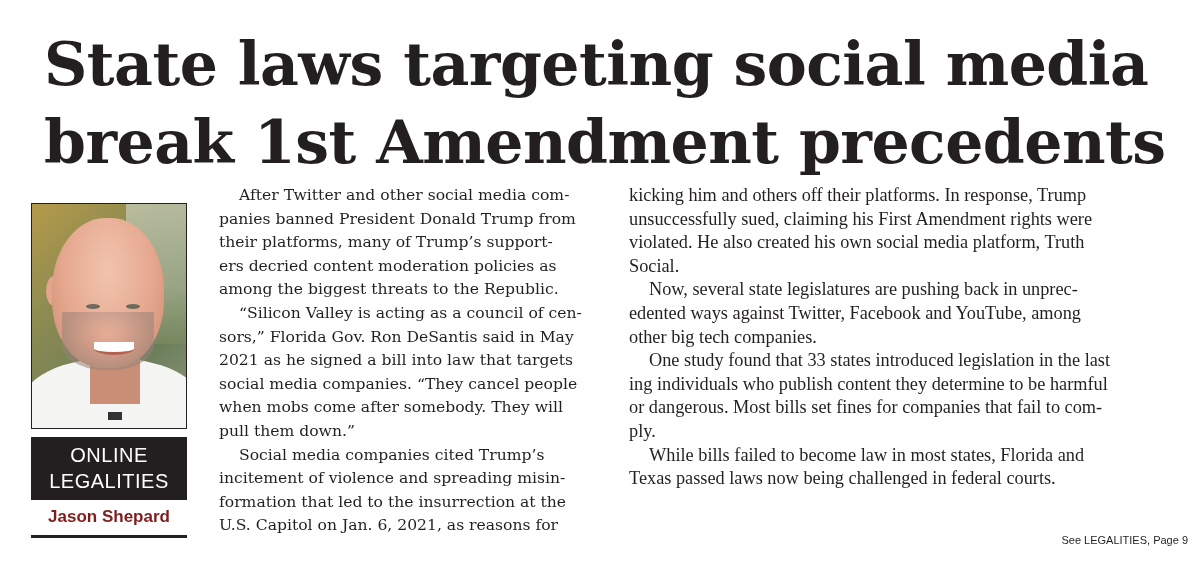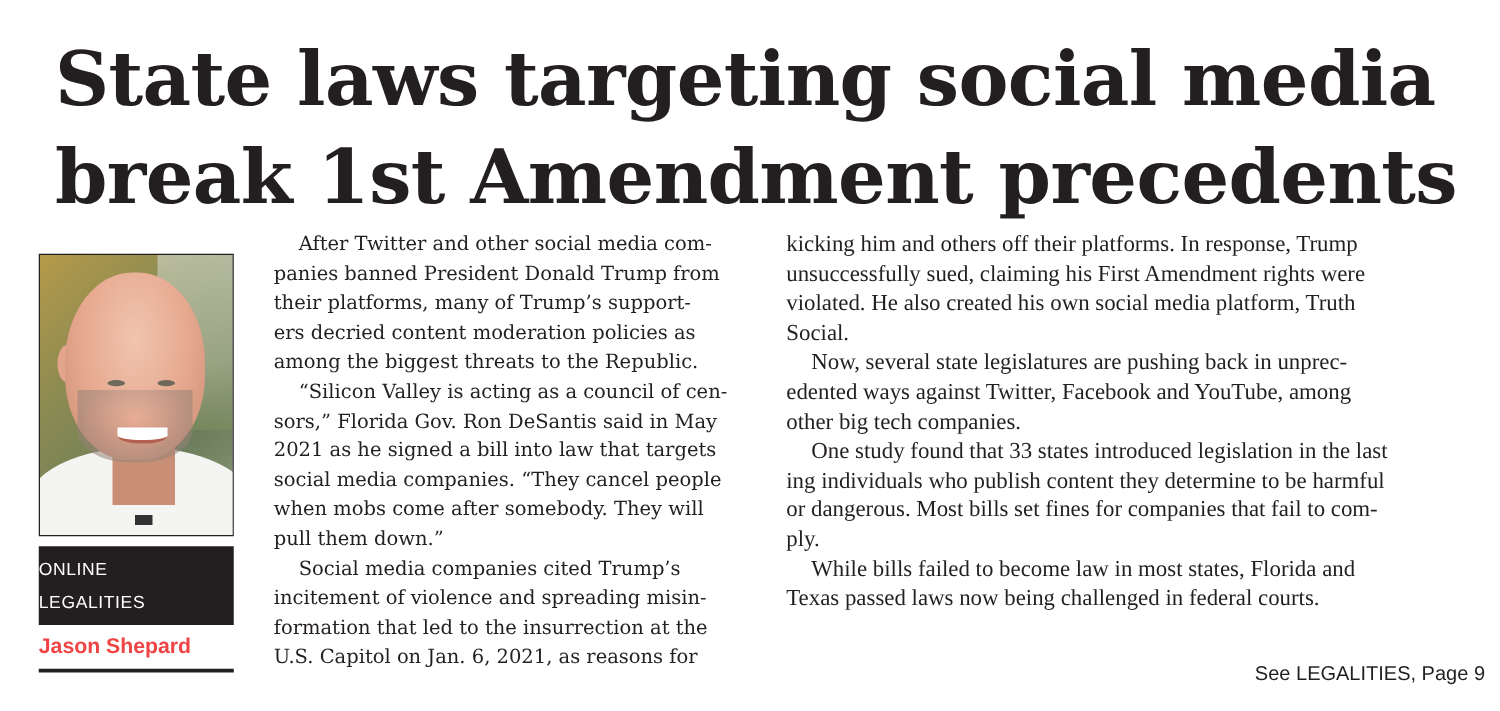--- a/index.html
+++ b/index.html
@@ -30,43 +30,43 @@
   .photo .beard { position: absolute; left: 30px; top: 108px; width: 92px; height: 58px;
     background: radial-gradient(ellipse at 50% 40%, rgba(160,130,115,.0) 0%, rgba(150,130,120,.55) 70%);
     border-radius: 0 0 45% 45%; }
   .photo .eye { position: absolute; top: 100px; width: 14px; height: 5px; background: #6d6a5c; border-radius: 50%; }
   .photo .eye.l { left: 54px; } .photo .eye.r { left: 94px; }
   .photo .mouth { position: absolute; left: 62px; top: 138px; width: 40px; height: 10px;
     background: #ffffff; border-bottom: 3px solid #b3614e; border-radius: 0 0 50% 50%; }
   .photo .tie { position: absolute; left: 76px; top: 208px; width: 14px; height: 8px; background: #333; }
   .label-box {
     position: absolute; left: 31px; top: 437px; width: 156px; height: 63px;
-    background: #231f20; color: #ffffff; text-align: left;
-    font-family: "Liberation Sans", sans-serif; font-size: 14px; line-height: 26px;
+    background: #231f20; color: #ffffff; text-align: center;
+    font-family: "Liberation Sans", sans-serif; font-size: 20px; line-height: 26px;
     padding-top: 5px; box-sizing: border-box; letter-spacing: 0.5px;
   }
   .label-box span { display: block; }
   .byline {
-    position: absolute; left: 31px; top: 506px; width: 156px; 
+    position: absolute; left: 31px; top: 506px; width: 156px; text-align: center;
     font-family: "Liberation Sans", sans-serif; font-weight: bold; font-size: 17px; line-height: 22px;
-    color: #ef4444;
+    color: #7f1d1d;
   }
   .byline-rule { position: absolute; left: 31px; top: 535px; width: 156px; height: 3px; background: #231f20; }
   .col {
     position: absolute; top: 184px;
     font-family: "DejaVu Serif", "Liberation Serif", serif;
     font-size: 15.6px; line-height: 23.6px; color: #231f20; margin-left: 12px;
   }
   .col1 { left: 207px; width: 386px; }
   .col2 { left: 617px; width: 540px; font-family: "Liberation Serif", "DejaVu Serif", serif; font-size: 18.3px; }
   .col .line { display: block; white-space: nowrap; }
   .col .line.indent { padding-left: 20px; }
   .continuation {
     position: absolute; right: 12px; top: 530px;
-    font-family: "Liberation Sans", sans-serif; font-size: 16px; line-height: 20px; color: #231f20; margin-left: 41px;
+    font-family: "Liberation Sans", sans-serif; font-size: 11px; line-height: 20px; color: #231f20; margin-left: 41px;
   }
 </style>
 </head>
 <body>
 
 <h1 class="headline">
   <span>State laws targeting social media</span>
   <span>break 1st Amendment precedents</span>
 </h1>
 

